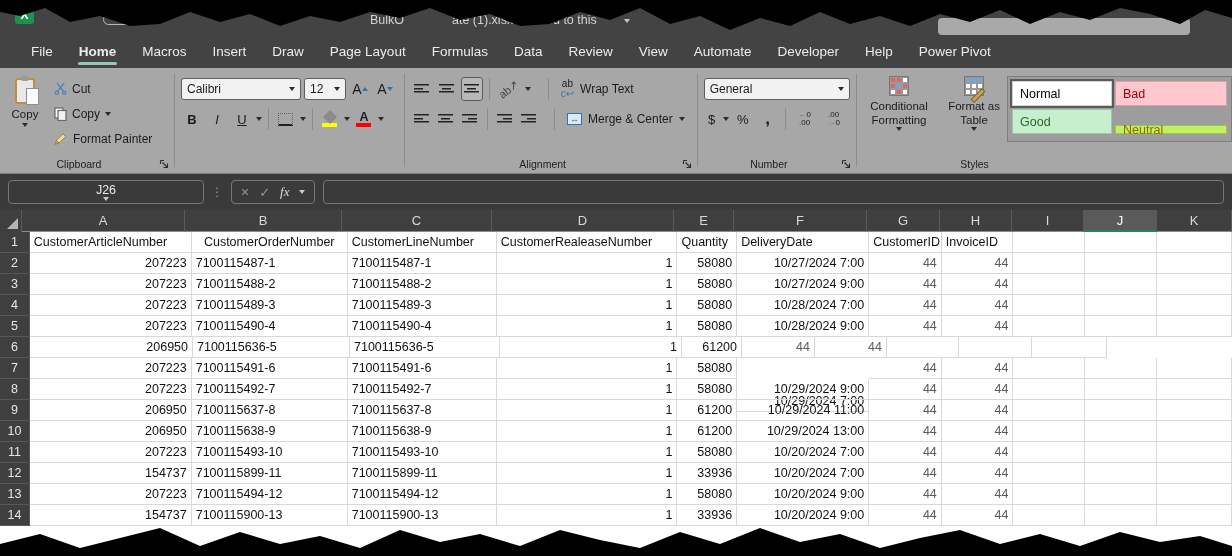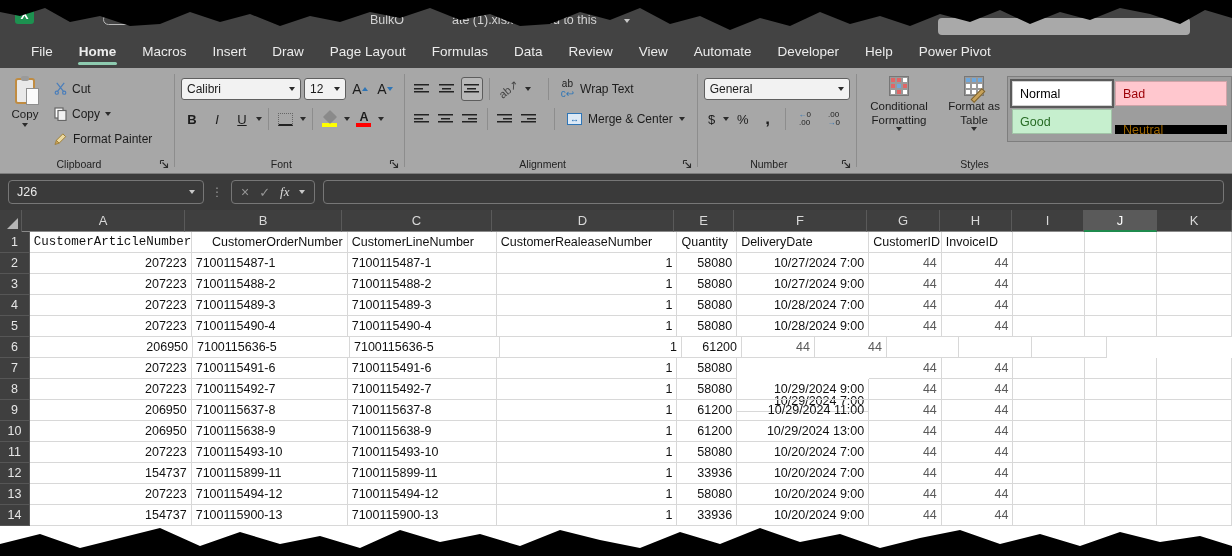--- a/index.html
+++ b/index.html
@@ -90,21 +90,21 @@
   .cf-ic, .fat-ic { width:20px; height:20px; display:grid; grid-template-columns:repeat(3,1fr); grid-template-rows:repeat(3,1fr); border:1px solid #777; background:#fff; margin-bottom:3px; }
   .cf-ic i, .fat-ic i { border:0.5px solid #999; }
   .fat-ic { position:relative; }
   .fat-ic::after { content:""; position:absolute; right:-3px; bottom:-3px; width:14px; height:3px; background:#c9a35a; transform:rotate(-45deg); border:1px solid #7a6233; }
   .styles-gallery { display:grid; grid-template-columns:100px 112px; grid-auto-rows:25px; gap:3px; border:1px solid #7e7e7e; background:#9d9d9d; padding:4px; margin-top:2px; height:66px; }
   .style-cell { font-size:12.5px; display:flex; align-items:center; padding-left:7px; border:1px solid rgba(0,0,0,0.18); }
   .style-cell.sel { outline:2px solid #5a5a5a; background:#fff; }
 
   
   .formulabar { position:absolute; left:0; top:174px; width:1232px; height:36px; background:#3a3a3a; display:flex; align-items:center; z-index:3; }
-  .namebox { width:196px; height:24px; margin-left:8px; border:1px solid #767676; border-radius:4px; color:#e8e8e8; font-size:12.5px; display:flex; align-items:center; justify-content:space-between; padding:0 8px; }
+  .namebox { width:196px; height:24px; margin-left:8px; border:1px solid #767676; border-radius:4px; color:#e8e8e8; font-size:12.5px; display:flex; align-items:center; justify-content:center; padding:0 8px;flex-direction:column; }
   .vdots { color:#9a9a9a; margin:0 7px; font-size:12px; letter-spacing:1px; }
   .fxgroup { display:flex; align-items:center; gap:10px; border:1px solid #767676; border-radius:4px; height:24px; padding:0 9px; }
   .fx-x { color:#969696; font-size:14px; }
   .fx-check { color:#969696; font-size:13px; }
   .fx-fx { color:#dcdcdc; font-style:italic; font-size:13px; font-family:"Liberation Serif", serif; }
   .formula-input { flex:1; height:24px; margin:0 8px 0 8px; border:1px solid #767676; border-radius:4px; background:transparent; color:#eee; font-size:12.5px; padding:0 6px; }
 
   
   .sheet { position:absolute; left:0; top:210px; width:1232px; height:346px; background:#fff; z-index:2; }
   .hdr-row { display:flex; height:22px; background:#3f3f3f; }
@@ -234,26 +234,20 @@
               <span class="swatch" style="background:#ffff00;"></span>
             </button>
           <span class="chev"></span>
           <button class="fbtn" style="flex-direction:column;">
               <span class="fontcol-ic">A</span>
               <span class="swatch" style="background:#ff0000;"></span>
             </button>
           <span class="chev"></span>
         </div>
       </div>
-      <div class="rg-foot">
-        <span class="rg-label">Font</span>
-        <svg class="launcher" width="10" height="10" viewBox="0 0 10 10">
-            <path d="M1.5 1.5 h3.5 M1.5 1.5 v3.5 M3.5 3.5 l4.5 4.5 M8.5 4.5 v4 h-4" stroke="#2c2c2c" stroke-width="1.1" fill="none"></path>
-          </svg>
-      </div>
     </div>
 
     <div class="rsep"></div>
 
     <div class="rgroup g-align">
       <div class="rg-body" style="flex-direction:column;">
         <div class="frow">
           <button class="fbtn">
               <span class="al-ic al-left"></span>
             </button>
@@ -370,21 +364,21 @@
               <i></i>
               <i></i>
             </span>
           <span>Format as Table</span>
           <span class="chev"></span>
         </button>
         <div class="styles-gallery">
             <div class="style-cell sel" style="background: rgb(255, 255, 255); color: rgb(0, 0, 0);">Normal</div>
             <div class="style-cell" style="background: rgb(255, 199, 206); color: rgb(156, 0, 6);">Bad</div>
             <div class="style-cell" style="background: rgb(198, 239, 206); color: rgb(39, 107, 36);">Good</div>
-            <div class="style-cell" style="background: #000000; color: rgb(156, 101, 0); margin-top: 16px;">Neutral</div>
+            <div class="style-cell" style="background: #bef264; color: rgb(156, 101, 0); margin-top: 16px;">Neutral</div>
           </div>
       </div>
       <div class="rg-foot">
         <span class="rg-label" style="padding-right:140px;">Styles</span>
       </div>
     </div>
   </div>
 
   <div class="formulabar">
     <div class="namebox">
@@ -414,22 +408,22 @@
           <div class="col-h" style="width: 73px;">G</div>
           <div class="col-h" style="width: 72px;">H</div>
           <div class="col-h" style="width: 72px;">I</div>
           <div class="col-h sel" style="width: 73px;">J</div>
           <div class="col-h" style="width: 75px;">K</div>
         </div>
     </div>
     <div>
         <div class="srow">
           <div class="row-h">1</div>
-          <div class="cell" style="width: 163px; text-align: right; font-family: Liberation Mono, monospace;">CustomerArticleNumber</div>
-          <div class="cell" style="width: 157px; text-align: right;">CustomerOrderNumber</div>
+          <div class="cell" style="width: 163px; text-align: left;">CustomerArticleNumber</div>
+          <div class="cell" style="width: 157px; text-align: center;">CustomerOrderNumber</div>
           <div class="cell" style="width: 150px; text-align: left;">CustomerLineNumber</div>
           <div class="cell" style="width: 182px; text-align: left;">CustomerRealeaseNumber</div>
           <div class="cell" style="width: 60px; text-align: left;">Quantity</div>
           <div class="cell" style="width: 133px; text-align: left;">DeliveryDate</div>
           <div class="cell" style="width: 73px; text-align: left;">CustomerID</div>
           <div class="cell" style="width: 72px; text-align: left;">InvoiceID</div>
           <div class="cell" style="width: 72px; text-align: left;"></div>
           <div class="cell" style="width: 73px; text-align: left;"></div>
           <div class="cell" style="width: 75px; text-align: left;"></div>
         </div>

